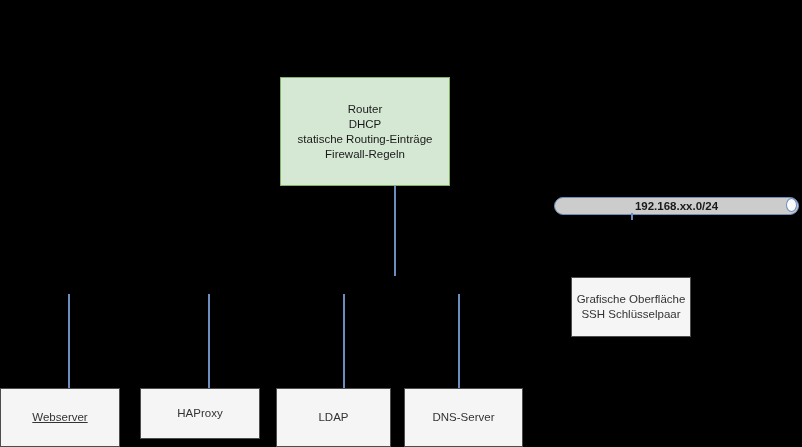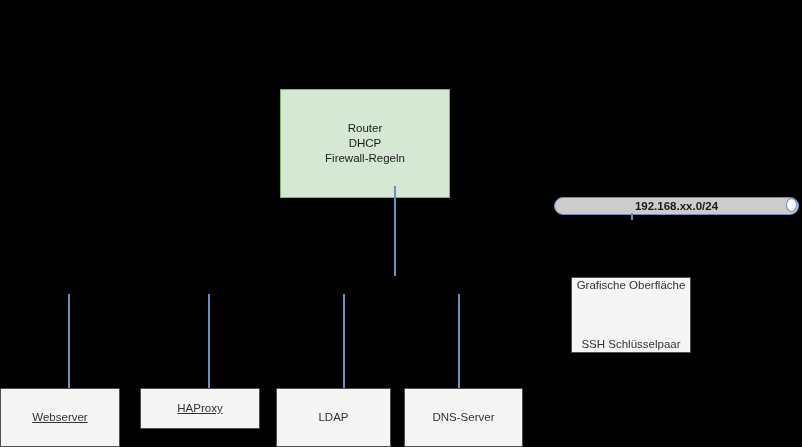--- a/index.html
+++ b/index.html
@@ -31,21 +31,20 @@
     border: 1px solid #82b366;
     box-sizing: border-box;
     display: flex;
     flex-direction: column;
     align-items: center;
     justify-content: center;
     color: #1a1a1a;
     font-size: 11.5px;
     line-height: 15px;
     text-align: center;
-    margin-top: 12px;
   }
 
   
   .node-box {
     background: #f5f5f5;
     border: 1px solid #4d4d4d;
     box-sizing: border-box;
     display: flex;
     flex-direction: column;
     align-items: center;
@@ -100,20 +99,21 @@
   }
 </style>
 </head>
 <body>
 
 <div id="canvas">
 
   <div class="abs router-box">
     <span>Router</span>
     <span>DHCP</span>
+    <span>statische Routing-Einträge</span>
     <span>Firewall-Regeln</span>
   </div>
 
   <div class="vline" style="left:394px; top:186px; height:90px;"></div>
 
   <div class="net-bar" style="left:554px; top:197px; width:245px;">
     <span class="bar-label">192.168.xx.0/24</span>
     <span class="cap"></span>
   </div>
 
@@ -121,28 +121,28 @@
 
 
   <div class="vline" style="left:68px;  top:294px; height:95px;"></div>
   <div class="vline" style="left:208px; top:294px; height:95px;"></div>
   <div class="vline" style="left:343px; top:294px; height:95px;"></div>
   <div class="vline" style="left:458px; top:294px; height:95px;"></div>
 
   <div class="abs node-box" style="left:0px;   top:388px; width:120px; height:59px;text-decoration:underline;">
     <span>Webserver</span>
   </div>
-  <div class="abs node-box" style="left:140px; top:388px; width:120px; height:41px;text-decoration:underline;">
+  <div class="abs node-box" style="left:140px; top:388px; width:120px; height:51px;">
     <span>HAProxy</span>
   </div>
   <div class="abs node-box" style="left:276px; top:388px; width:115px; height:59px;">
     <span>LDAP</span>
   </div>
   <div class="abs node-box" style="left:404px; top:388px; width:119px; height:59px;">
     <span>DNS-Server</span>
   </div>
 
-  <div class="abs node-box" style="left:571px; top:277px; width:120px; height:76px;justify-content:space-between;">
+  <div class="abs node-box" style="left:571px; top:277px; width:120px; height:60px;">
     <span>Grafische Oberfläche</span>
     <span>SSH Schlüsselpaar</span>
   </div>
 
 </div>
 
 </body></html>

